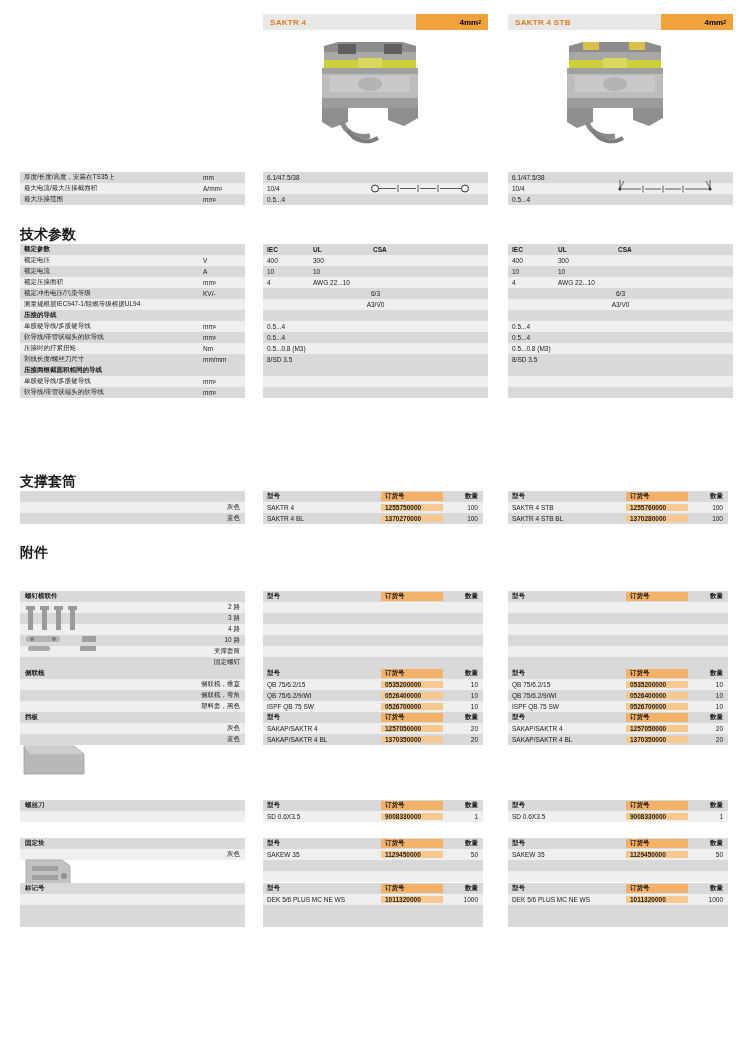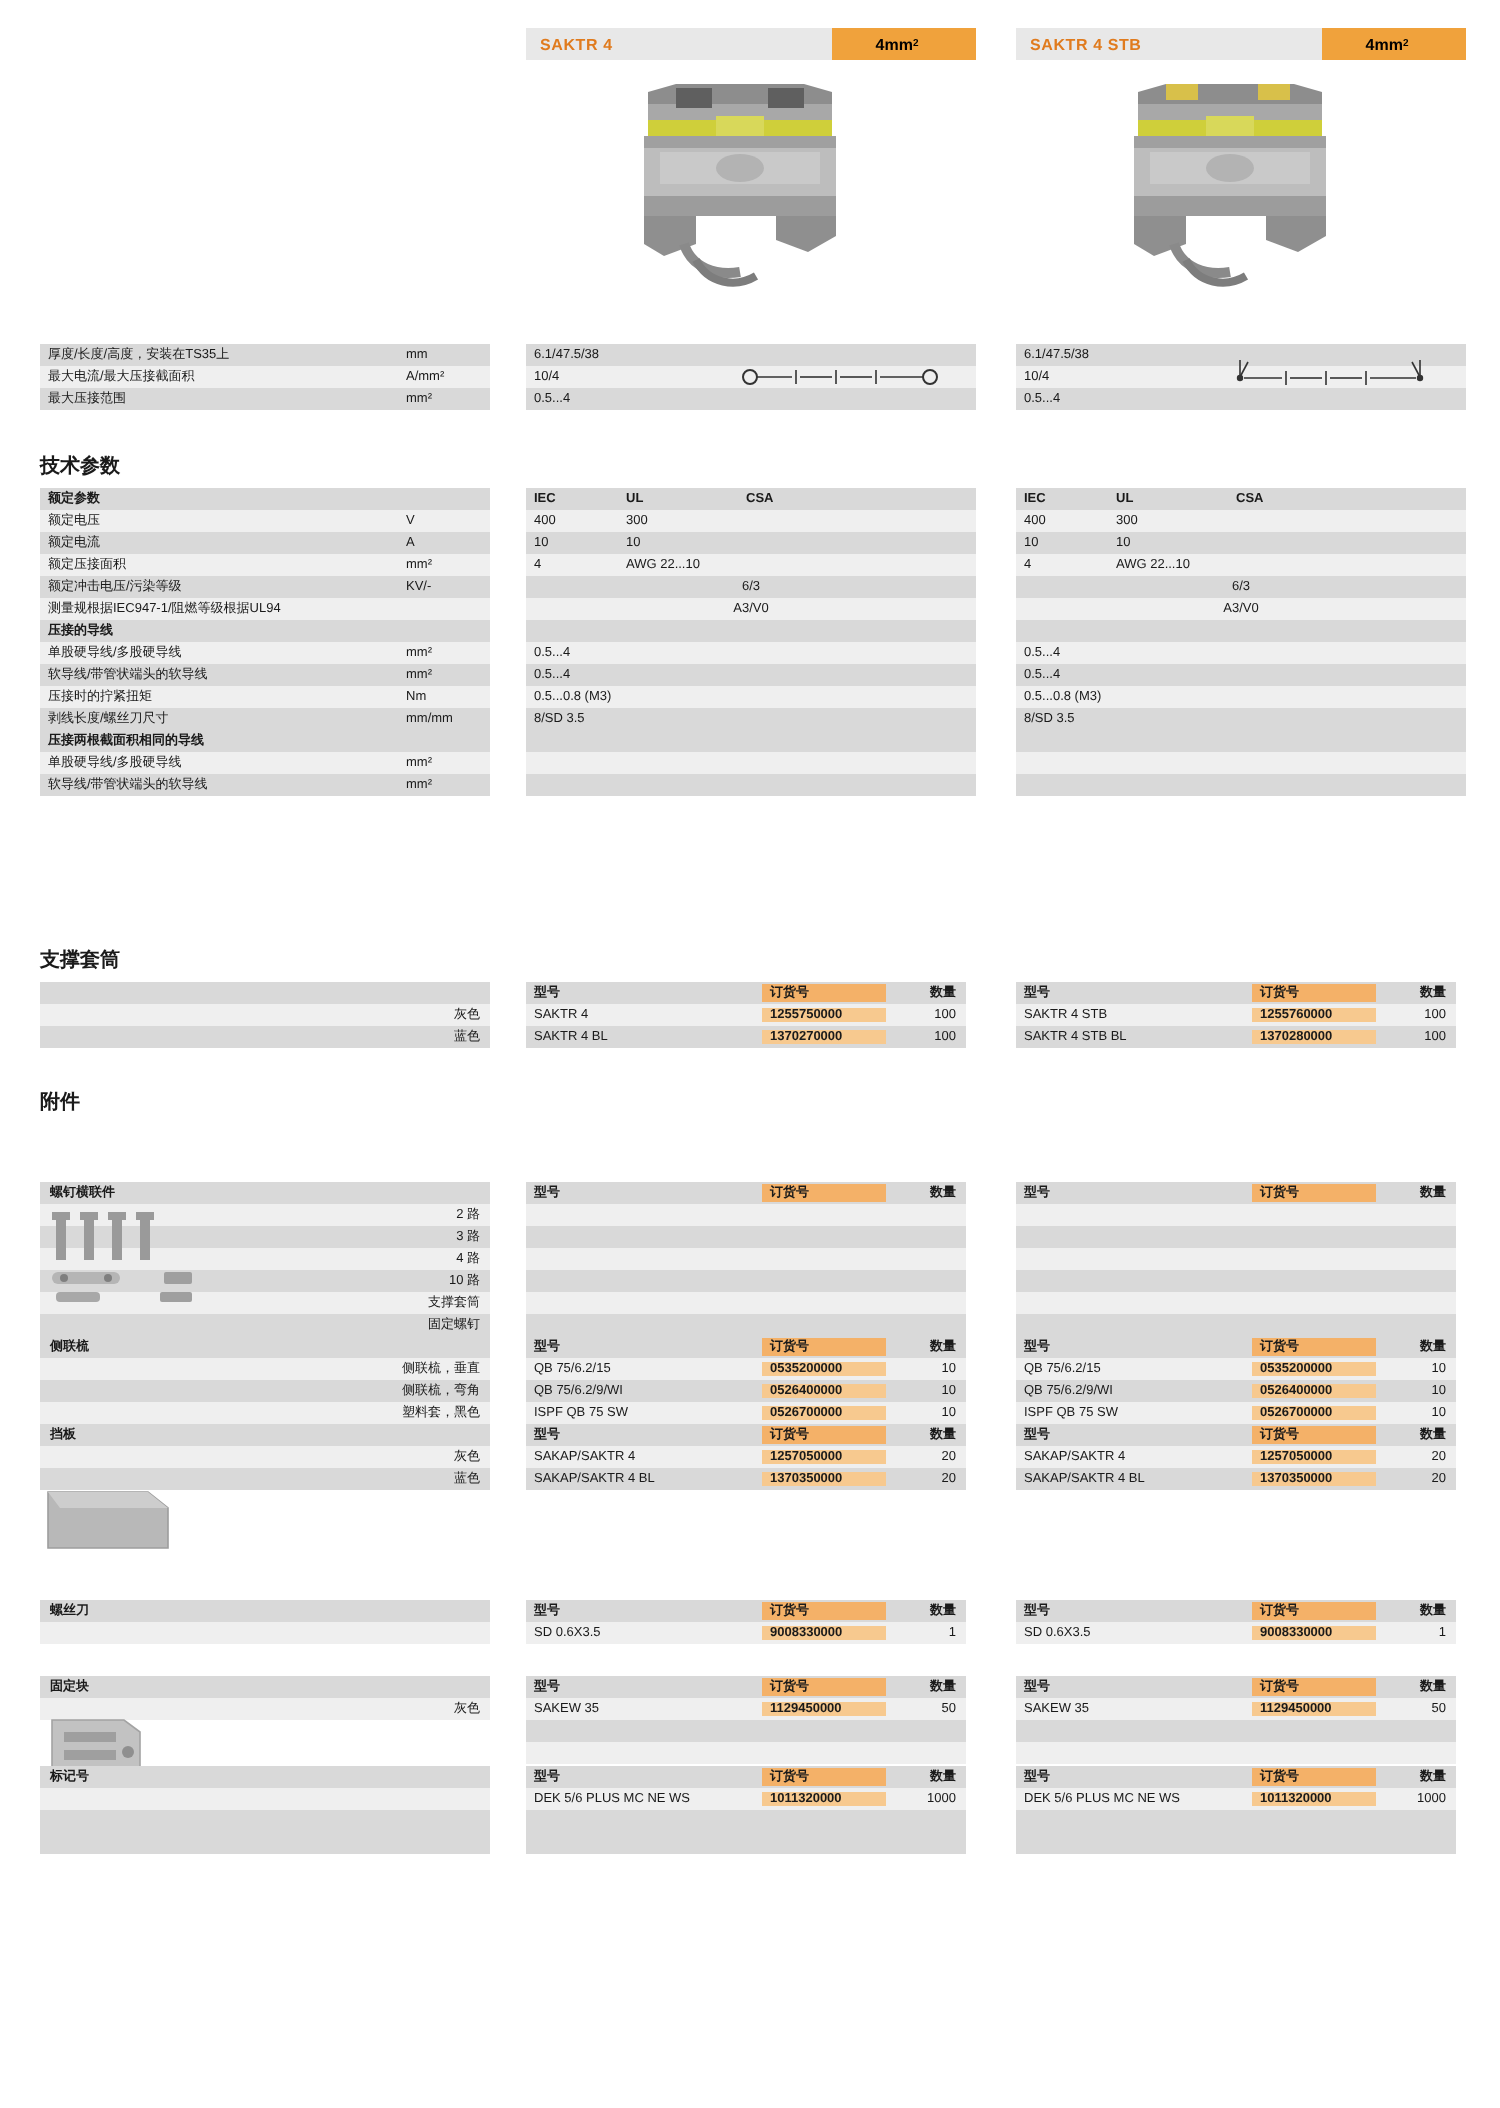--- a/index.html
+++ b/index.html
@@ -20,36 +20,36 @@
     position:absolute; top:14px; height:16px;
     display:flex; align-items:stretch;
   }
   .prod-head .name {
     background:#e8e8e8; color:#e07b1e; font-weight:bold; font-size:8px;
     display:flex; align-items:center; padding-left:7px; flex:1;
     letter-spacing:0.3px;
   }
   .prod-head .sq {
     background:#f0a23c; color:#000; font-weight:bold; font-size:8px;
-    display:flex; align-items:center; justify-content:center;
+    display:flex; align-items:center; justify-content:flex-end;
     width:72px; padding-right:7px;
   }
   .prod-head .sq sup { font-size:5px; }
 
   
   .img-box { position:absolute; top:34px; width:225px; height:128px; }
 
   
   .tbl { position:absolute; font-size:6.5px; }
   .row { display:flex; align-items:center; height:11px; padding:0 4px; }
   .row.gray { background:#d9d9d9; }
   .row.lite { background:#efefef; }
   .row .lab { flex:1; }
   .row .unit { width:38px; text-align:left; }
-  .sec-title { font-size:10px; font-weight:bold; margin:0; }
+  .sec-title { font-size:14px; font-weight:bold; margin:0; }
   .r { text-align:right; }
 
   .ordtbl { position:absolute; font-size:6.5px; }
   .ordtbl .hr { display:flex; height:11px; background:#d9d9d9; font-weight:bold; align-items:center; }
   .ordtbl .dr { display:flex; height:11px; align-items:center; }
   .ordtbl .dr.alt { background:#efefef; }
   .ordtbl .c1 { width:118px; padding-left:4px; }
   .ordtbl .c2 { width:62px; padding-left:4px; background:#f7c98f; font-weight:bold; }
   .ordtbl .c2.hdr { background:#f4b168; }
   .ordtbl .c3 { width:40px; text-align:right; padding-right:5px; }

